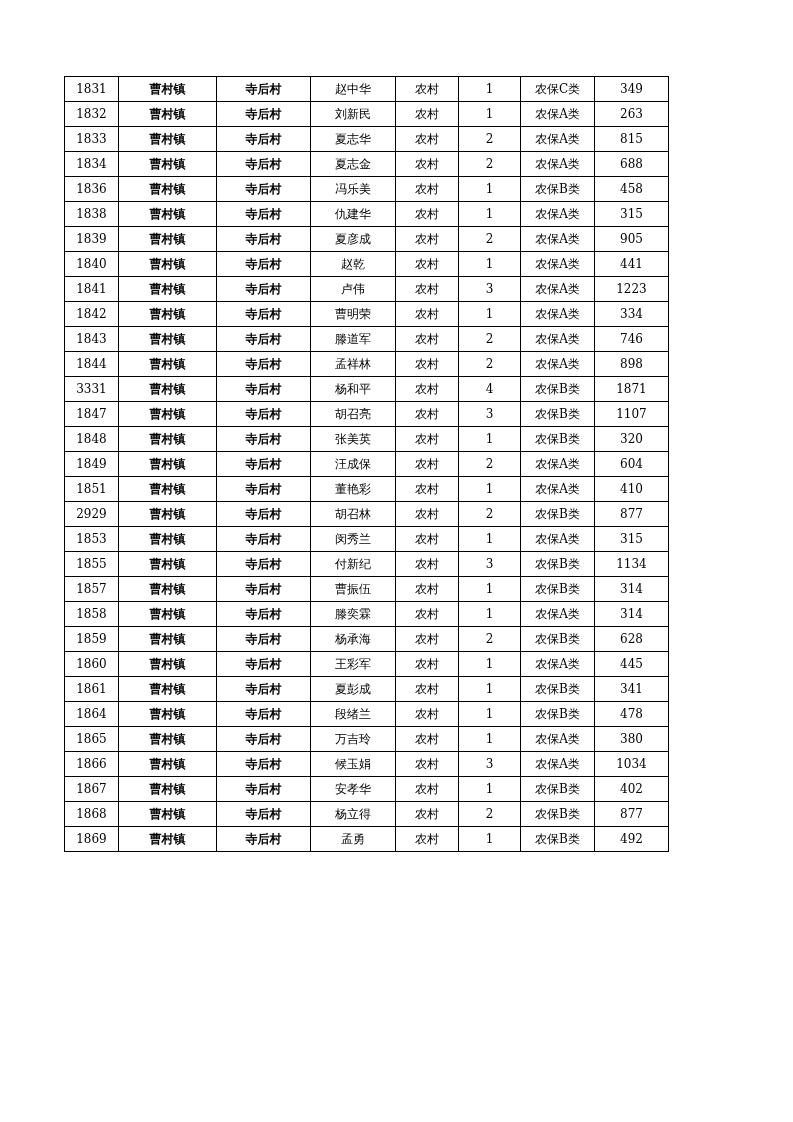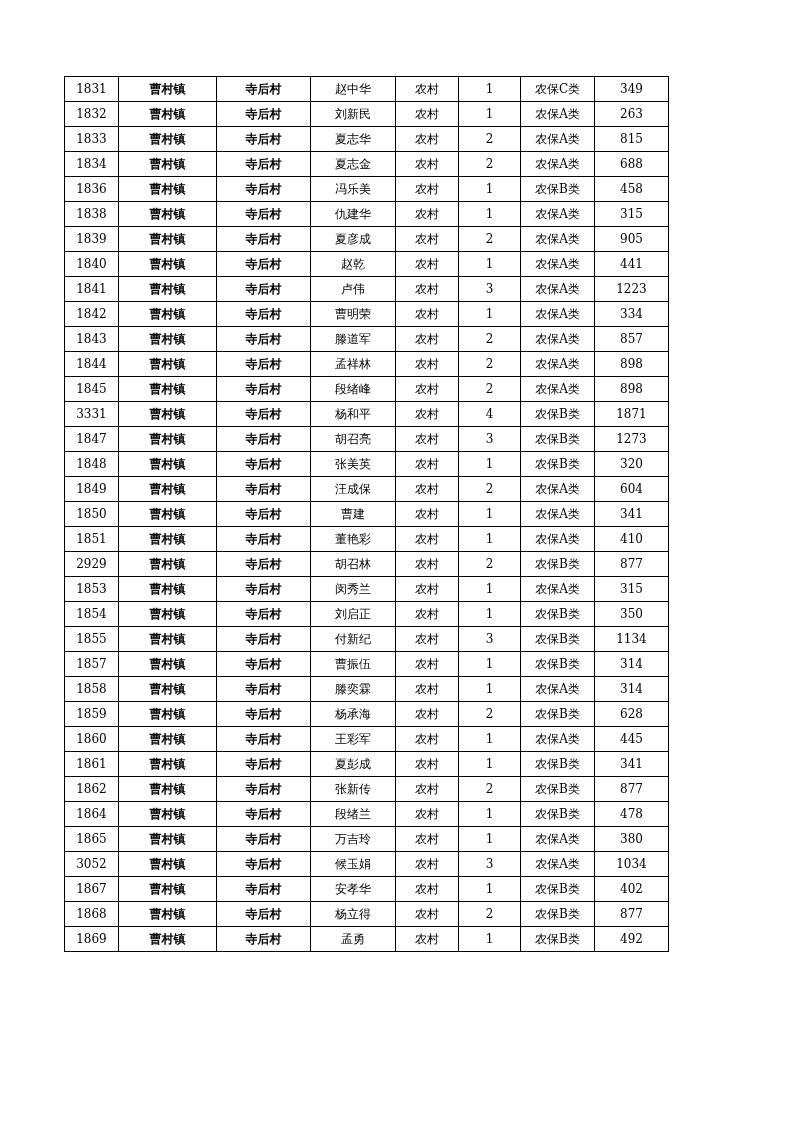--- a/index.html
+++ b/index.html
@@ -171,61 +171,51 @@
           <td class="cell-amount">334</td>
         </tr>
         <tr>
           <td class="cell-id">1843</td>
           <td class="cell-town">曹村镇</td>
           <td class="cell-village">寺后村</td>
           <td class="cell-name">滕道军</td>
           <td class="cell-type">农村</td>
           <td class="cell-count">2</td>
           <td class="cell-category">农保A类</td>
-          <td class="cell-amount">857</td>
+          <td class="cell-amount">746</td>
         </tr>
         <tr>
           <td class="cell-id">1844</td>
           <td class="cell-town">曹村镇</td>
           <td class="cell-village">寺后村</td>
           <td class="cell-name">孟祥林</td>
           <td class="cell-type">农村</td>
           <td class="cell-count">2</td>
           <td class="cell-category">农保A类</td>
           <td class="cell-amount">898</td>
         </tr>
         <tr>
-          <td class="cell-id">1845</td>
-          <td class="cell-town">曹村镇</td>
-          <td class="cell-village">寺后村</td>
-          <td class="cell-name">段绪峰</td>
-          <td class="cell-type">农村</td>
-          <td class="cell-count">2</td>
-          <td class="cell-category">农保A类</td>
-          <td class="cell-amount">898</td>
-        </tr>
-        <tr>
           <td class="cell-id">3331</td>
           <td class="cell-town">曹村镇</td>
           <td class="cell-village">寺后村</td>
           <td class="cell-name">杨和平</td>
           <td class="cell-type">农村</td>
           <td class="cell-count">4</td>
           <td class="cell-category">农保B类</td>
           <td class="cell-amount">1871</td>
         </tr>
         <tr>
           <td class="cell-id">1847</td>
           <td class="cell-town">曹村镇</td>
           <td class="cell-village">寺后村</td>
           <td class="cell-name">胡召亮</td>
           <td class="cell-type">农村</td>
           <td class="cell-count">3</td>
           <td class="cell-category">农保B类</td>
-          <td class="cell-amount">1273</td>
+          <td class="cell-amount">1107</td>
         </tr>
         <tr>
           <td class="cell-id">1848</td>
           <td class="cell-town">曹村镇</td>
           <td class="cell-village">寺后村</td>
           <td class="cell-name">张美英</td>
           <td class="cell-type">农村</td>
           <td class="cell-count">1</td>
           <td class="cell-category">农保B类</td>
           <td class="cell-amount">320</td>
@@ -234,161 +224,131 @@
           <td class="cell-id">1849</td>
           <td class="cell-town">曹村镇</td>
           <td class="cell-village">寺后村</td>
           <td class="cell-name">汪成保</td>
           <td class="cell-type">农村</td>
           <td class="cell-count">2</td>
           <td class="cell-category">农保A类</td>
           <td class="cell-amount">604</td>
         </tr>
         <tr>
-          <td class="cell-id">1850</td>
-          <td class="cell-town">曹村镇</td>
-          <td class="cell-village">寺后村</td>
-          <td class="cell-name">曹建</td>
-          <td class="cell-type">农村</td>
-          <td class="cell-count">1</td>
-          <td class="cell-category">农保A类</td>
+          <td class="cell-id">1851</td>
+          <td class="cell-town">曹村镇</td>
+          <td class="cell-village">寺后村</td>
+          <td class="cell-name">董艳彩</td>
+          <td class="cell-type">农村</td>
+          <td class="cell-count">1</td>
+          <td class="cell-category">农保A类</td>
+          <td class="cell-amount">410</td>
+        </tr>
+        <tr>
+          <td class="cell-id">2929</td>
+          <td class="cell-town">曹村镇</td>
+          <td class="cell-village">寺后村</td>
+          <td class="cell-name">胡召林</td>
+          <td class="cell-type">农村</td>
+          <td class="cell-count">2</td>
+          <td class="cell-category">农保B类</td>
+          <td class="cell-amount">877</td>
+        </tr>
+        <tr>
+          <td class="cell-id">1853</td>
+          <td class="cell-town">曹村镇</td>
+          <td class="cell-village">寺后村</td>
+          <td class="cell-name">闵秀兰</td>
+          <td class="cell-type">农村</td>
+          <td class="cell-count">1</td>
+          <td class="cell-category">农保A类</td>
+          <td class="cell-amount">315</td>
+        </tr>
+        <tr>
+          <td class="cell-id">1855</td>
+          <td class="cell-town">曹村镇</td>
+          <td class="cell-village">寺后村</td>
+          <td class="cell-name">付新纪</td>
+          <td class="cell-type">农村</td>
+          <td class="cell-count">3</td>
+          <td class="cell-category">农保B类</td>
+          <td class="cell-amount">1134</td>
+        </tr>
+        <tr>
+          <td class="cell-id">1857</td>
+          <td class="cell-town">曹村镇</td>
+          <td class="cell-village">寺后村</td>
+          <td class="cell-name">曹振伍</td>
+          <td class="cell-type">农村</td>
+          <td class="cell-count">1</td>
+          <td class="cell-category">农保B类</td>
+          <td class="cell-amount">314</td>
+        </tr>
+        <tr>
+          <td class="cell-id">1858</td>
+          <td class="cell-town">曹村镇</td>
+          <td class="cell-village">寺后村</td>
+          <td class="cell-name">滕奕霖</td>
+          <td class="cell-type">农村</td>
+          <td class="cell-count">1</td>
+          <td class="cell-category">农保A类</td>
+          <td class="cell-amount">314</td>
+        </tr>
+        <tr>
+          <td class="cell-id">1859</td>
+          <td class="cell-town">曹村镇</td>
+          <td class="cell-village">寺后村</td>
+          <td class="cell-name">杨承海</td>
+          <td class="cell-type">农村</td>
+          <td class="cell-count">2</td>
+          <td class="cell-category">农保B类</td>
+          <td class="cell-amount">628</td>
+        </tr>
+        <tr>
+          <td class="cell-id">1860</td>
+          <td class="cell-town">曹村镇</td>
+          <td class="cell-village">寺后村</td>
+          <td class="cell-name">王彩军</td>
+          <td class="cell-type">农村</td>
+          <td class="cell-count">1</td>
+          <td class="cell-category">农保A类</td>
+          <td class="cell-amount">445</td>
+        </tr>
+        <tr>
+          <td class="cell-id">1861</td>
+          <td class="cell-town">曹村镇</td>
+          <td class="cell-village">寺后村</td>
+          <td class="cell-name">夏彭成</td>
+          <td class="cell-type">农村</td>
+          <td class="cell-count">1</td>
+          <td class="cell-category">农保B类</td>
           <td class="cell-amount">341</td>
         </tr>
         <tr>
-          <td class="cell-id">1851</td>
-          <td class="cell-town">曹村镇</td>
-          <td class="cell-village">寺后村</td>
-          <td class="cell-name">董艳彩</td>
-          <td class="cell-type">农村</td>
-          <td class="cell-count">1</td>
-          <td class="cell-category">农保A类</td>
-          <td class="cell-amount">410</td>
-        </tr>
-        <tr>
-          <td class="cell-id">2929</td>
-          <td class="cell-town">曹村镇</td>
-          <td class="cell-village">寺后村</td>
-          <td class="cell-name">胡召林</td>
-          <td class="cell-type">农村</td>
-          <td class="cell-count">2</td>
-          <td class="cell-category">农保B类</td>
-          <td class="cell-amount">877</td>
-        </tr>
-        <tr>
-          <td class="cell-id">1853</td>
-          <td class="cell-town">曹村镇</td>
-          <td class="cell-village">寺后村</td>
-          <td class="cell-name">闵秀兰</td>
-          <td class="cell-type">农村</td>
-          <td class="cell-count">1</td>
-          <td class="cell-category">农保A类</td>
-          <td class="cell-amount">315</td>
-        </tr>
-        <tr>
-          <td class="cell-id">1854</td>
-          <td class="cell-town">曹村镇</td>
-          <td class="cell-village">寺后村</td>
-          <td class="cell-name">刘启正</td>
-          <td class="cell-type">农村</td>
-          <td class="cell-count">1</td>
-          <td class="cell-category">农保B类</td>
-          <td class="cell-amount">350</td>
-        </tr>
-        <tr>
-          <td class="cell-id">1855</td>
-          <td class="cell-town">曹村镇</td>
-          <td class="cell-village">寺后村</td>
-          <td class="cell-name">付新纪</td>
-          <td class="cell-type">农村</td>
-          <td class="cell-count">3</td>
-          <td class="cell-category">农保B类</td>
-          <td class="cell-amount">1134</td>
-        </tr>
-        <tr>
-          <td class="cell-id">1857</td>
-          <td class="cell-town">曹村镇</td>
-          <td class="cell-village">寺后村</td>
-          <td class="cell-name">曹振伍</td>
-          <td class="cell-type">农村</td>
-          <td class="cell-count">1</td>
-          <td class="cell-category">农保B类</td>
-          <td class="cell-amount">314</td>
-        </tr>
-        <tr>
-          <td class="cell-id">1858</td>
-          <td class="cell-town">曹村镇</td>
-          <td class="cell-village">寺后村</td>
-          <td class="cell-name">滕奕霖</td>
-          <td class="cell-type">农村</td>
-          <td class="cell-count">1</td>
-          <td class="cell-category">农保A类</td>
-          <td class="cell-amount">314</td>
-        </tr>
-        <tr>
-          <td class="cell-id">1859</td>
-          <td class="cell-town">曹村镇</td>
-          <td class="cell-village">寺后村</td>
-          <td class="cell-name">杨承海</td>
-          <td class="cell-type">农村</td>
-          <td class="cell-count">2</td>
-          <td class="cell-category">农保B类</td>
-          <td class="cell-amount">628</td>
-        </tr>
-        <tr>
-          <td class="cell-id">1860</td>
-          <td class="cell-town">曹村镇</td>
-          <td class="cell-village">寺后村</td>
-          <td class="cell-name">王彩军</td>
-          <td class="cell-type">农村</td>
-          <td class="cell-count">1</td>
-          <td class="cell-category">农保A类</td>
-          <td class="cell-amount">445</td>
-        </tr>
-        <tr>
-          <td class="cell-id">1861</td>
-          <td class="cell-town">曹村镇</td>
-          <td class="cell-village">寺后村</td>
-          <td class="cell-name">夏彭成</td>
-          <td class="cell-type">农村</td>
-          <td class="cell-count">1</td>
-          <td class="cell-category">农保B类</td>
-          <td class="cell-amount">341</td>
-        </tr>
-        <tr>
-          <td class="cell-id">1862</td>
-          <td class="cell-town">曹村镇</td>
-          <td class="cell-village">寺后村</td>
-          <td class="cell-name">张新传</td>
-          <td class="cell-type">农村</td>
-          <td class="cell-count">2</td>
-          <td class="cell-category">农保B类</td>
-          <td class="cell-amount">877</td>
-        </tr>
-        <tr>
           <td class="cell-id">1864</td>
           <td class="cell-town">曹村镇</td>
           <td class="cell-village">寺后村</td>
           <td class="cell-name">段绪兰</td>
           <td class="cell-type">农村</td>
           <td class="cell-count">1</td>
           <td class="cell-category">农保B类</td>
           <td class="cell-amount">478</td>
         </tr>
         <tr>
           <td class="cell-id">1865</td>
           <td class="cell-town">曹村镇</td>
           <td class="cell-village">寺后村</td>
           <td class="cell-name">万吉玲</td>
           <td class="cell-type">农村</td>
           <td class="cell-count">1</td>
           <td class="cell-category">农保A类</td>
           <td class="cell-amount">380</td>
         </tr>
         <tr>
-          <td class="cell-id">3052</td>
+          <td class="cell-id">1866</td>
           <td class="cell-town">曹村镇</td>
           <td class="cell-village">寺后村</td>
           <td class="cell-name">候玉娟</td>
           <td class="cell-type">农村</td>
           <td class="cell-count">3</td>
           <td class="cell-category">农保A类</td>
           <td class="cell-amount">1034</td>
         </tr>
         <tr>
           <td class="cell-id">1867</td>

